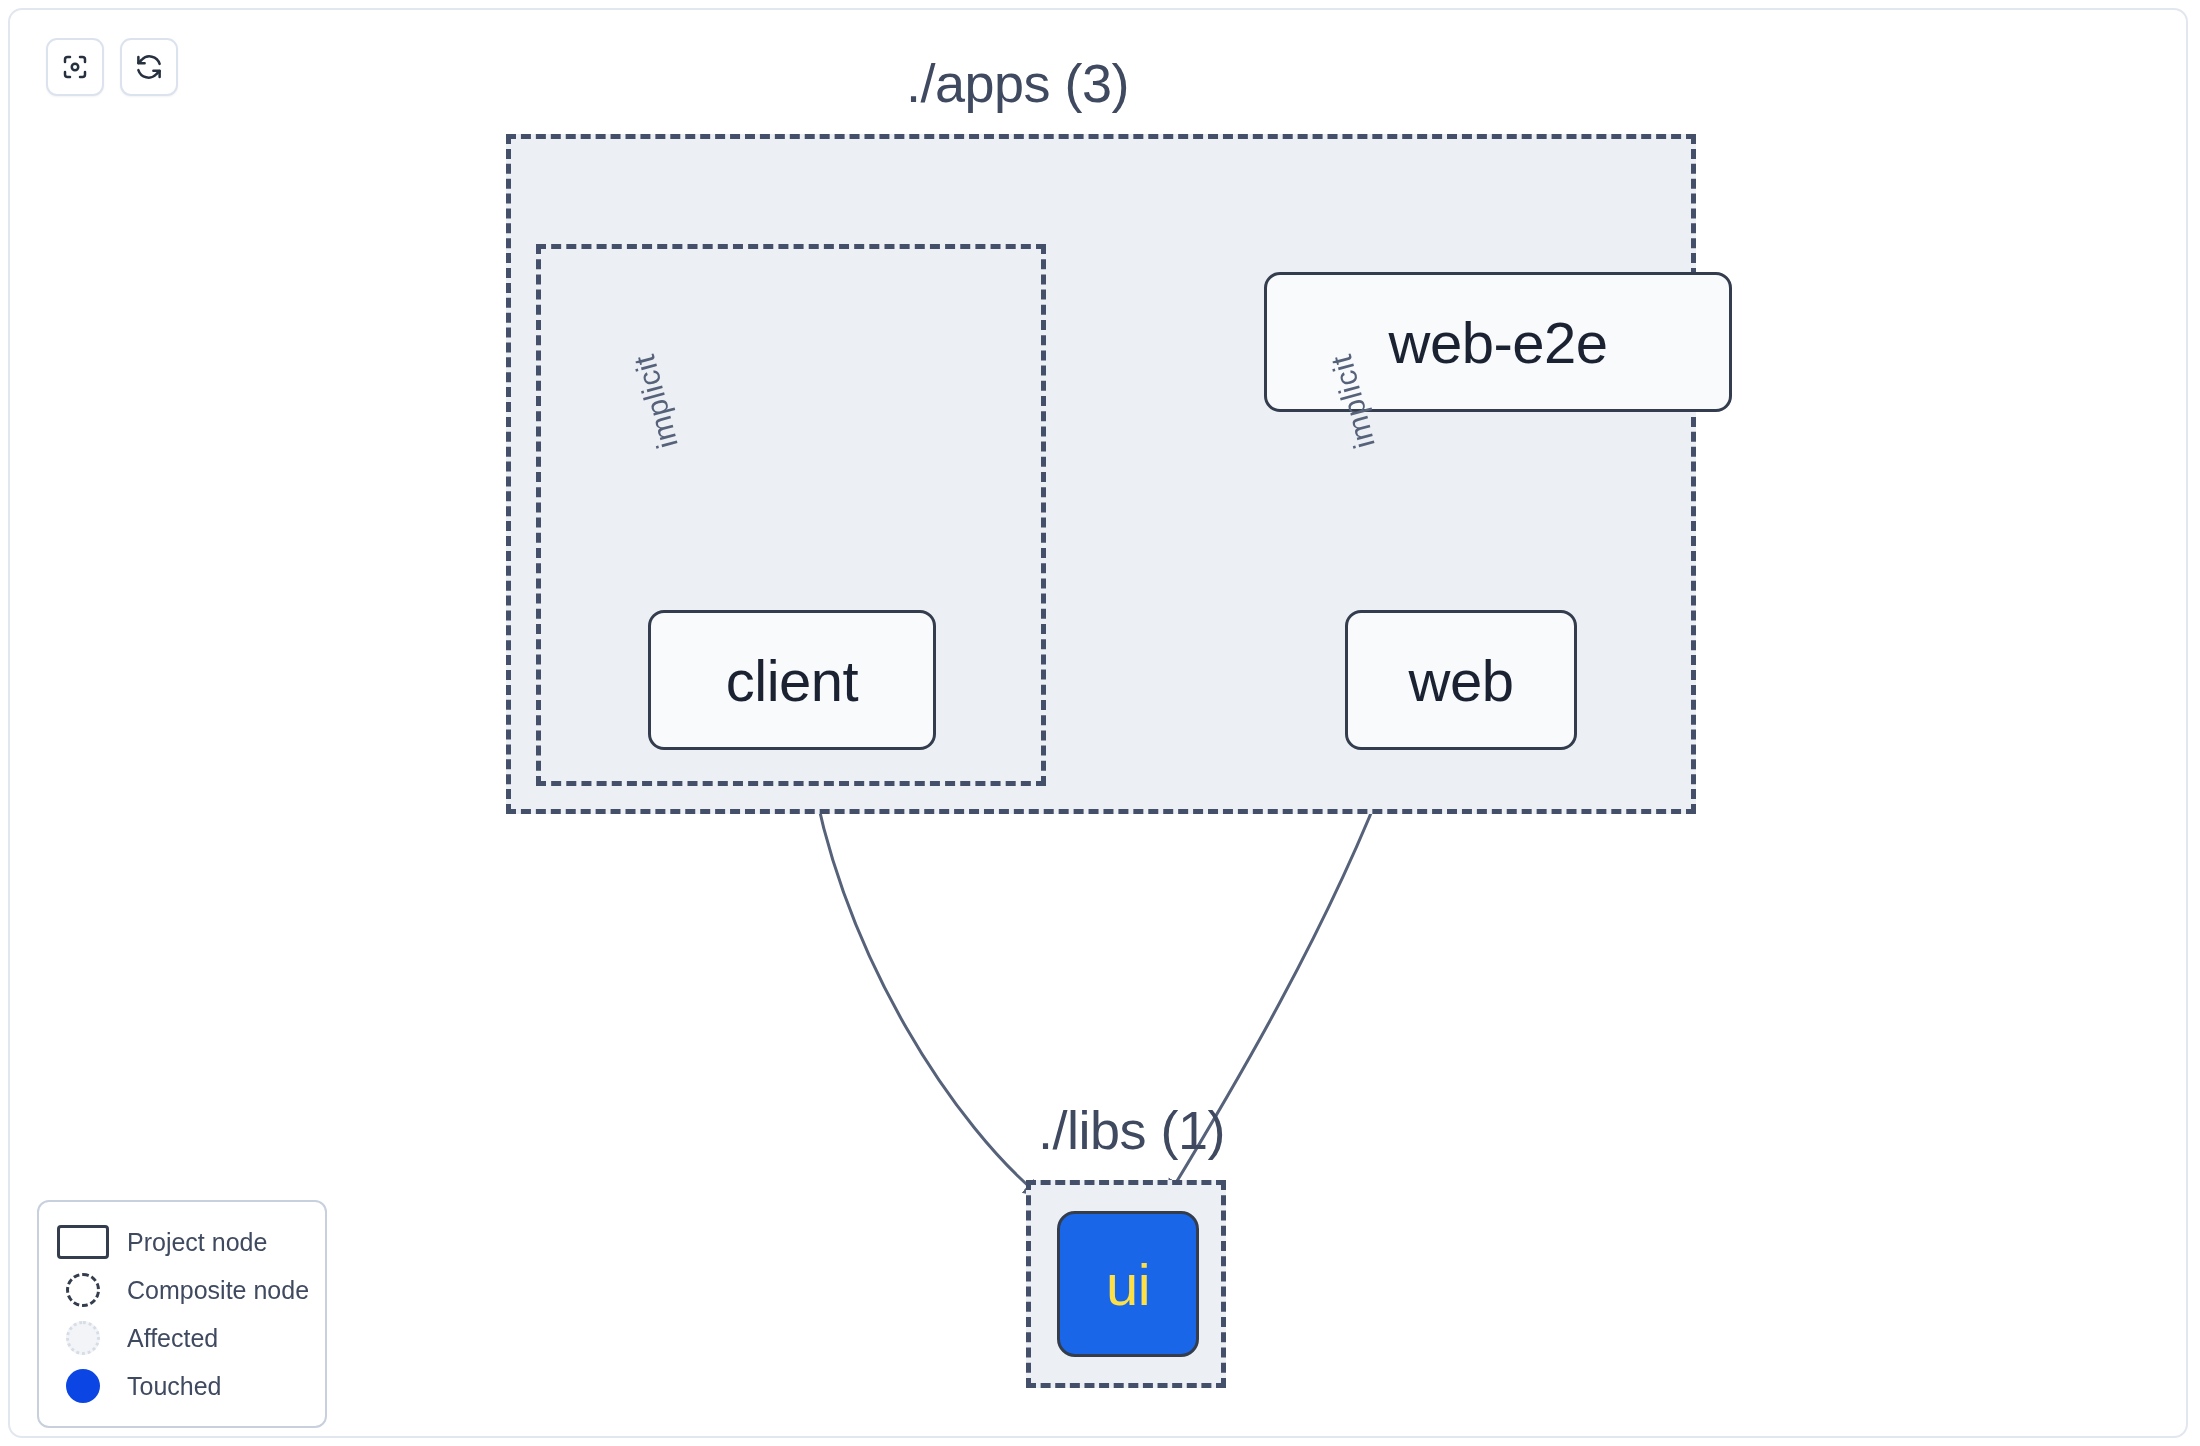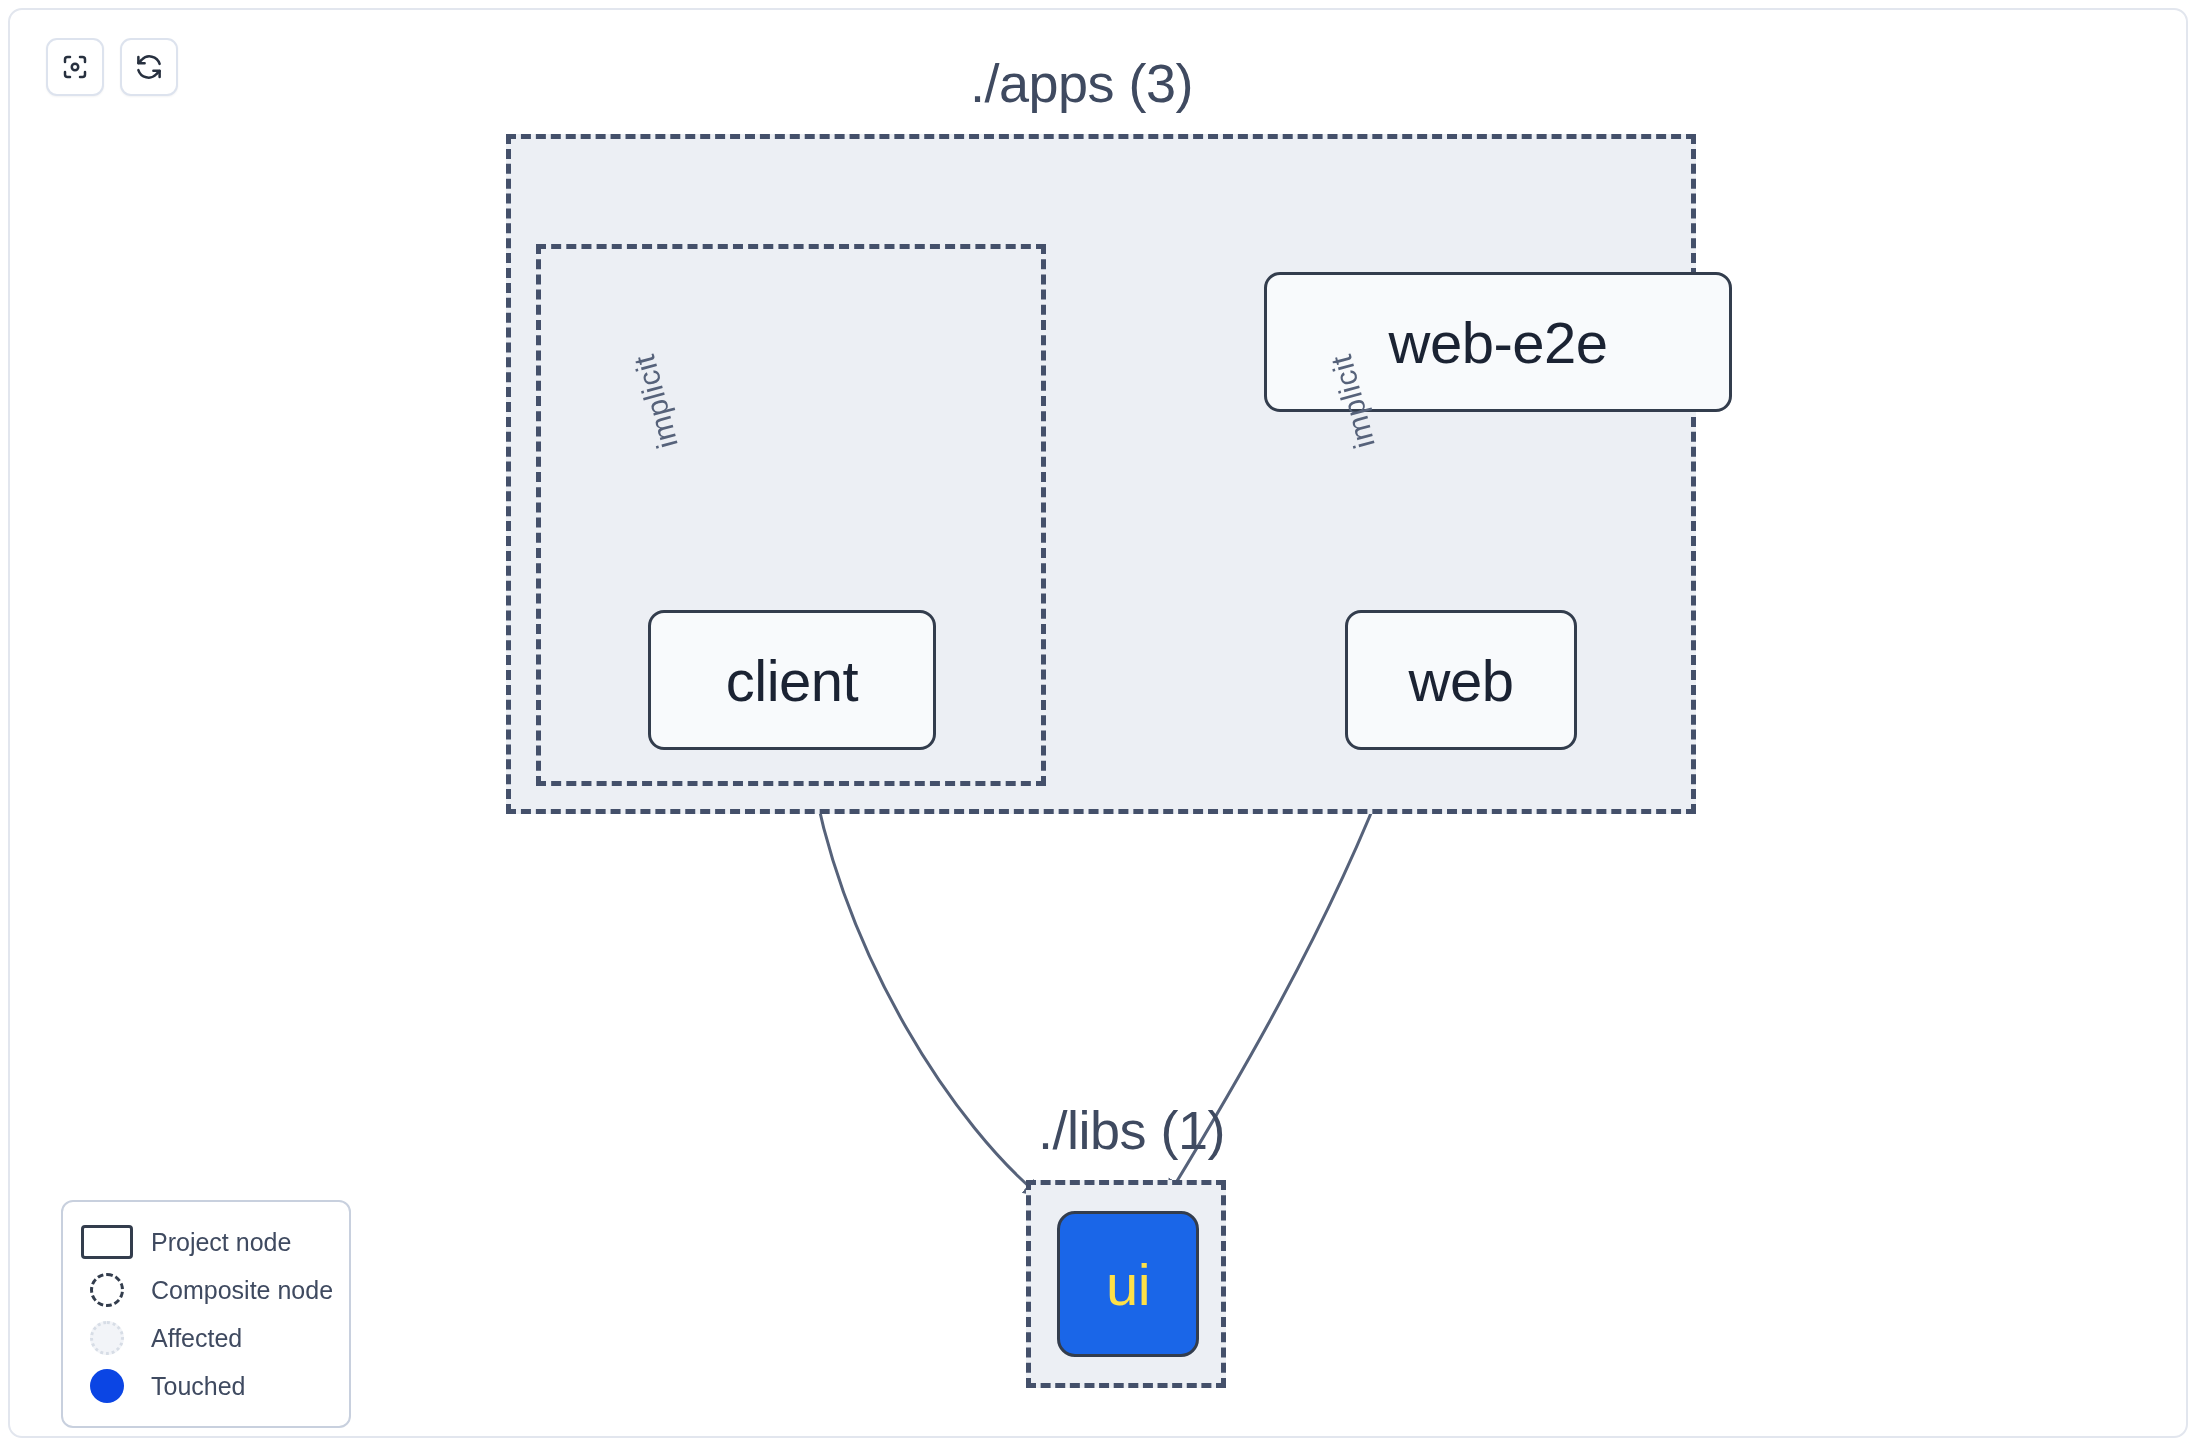--- a/index.html
+++ b/index.html
@@ -79,21 +79,21 @@
     position: absolute;
     z-index: 30;
     color: #3f4a60;
     font-size: 54px;
     font-weight: 400;
     letter-spacing: -0.5px;
     white-space: nowrap;
     line-height: 1;
     font-family: "Liberation Sans", sans-serif;
   }
-  .label-apps    { left: 970px; top: 56px;   }
+  .label-apps    { left: 906px; top: 56px;   }
   .label-recipes { left: 570px; top: 164px;  }
   .label-libs    { left: 1038px; top: 1103px; }
 
   
   .node {
     position: absolute;
     background: #f8fafc;
     border: 3px solid #333d4d;
     border-radius: 16px;
     display: flex;
@@ -127,21 +127,20 @@
     position: absolute;
     left: 37px;
     top: 1200px;
     width: 290px;
     border: 2px solid #c8d0de;
     border-radius: 12px;
     background: #ffffff;
     padding: 16px 14px 16px 18px;
     box-sizing: border-box;
     z-index: 50;
-    margin-left: 24px;
   }
   .legend-row {
     display: flex;
     align-items: center;
     height: 48px;
     gap: 18px;
   }
   .legend-swatch {
     width: 52px;
     min-width: 52px;

